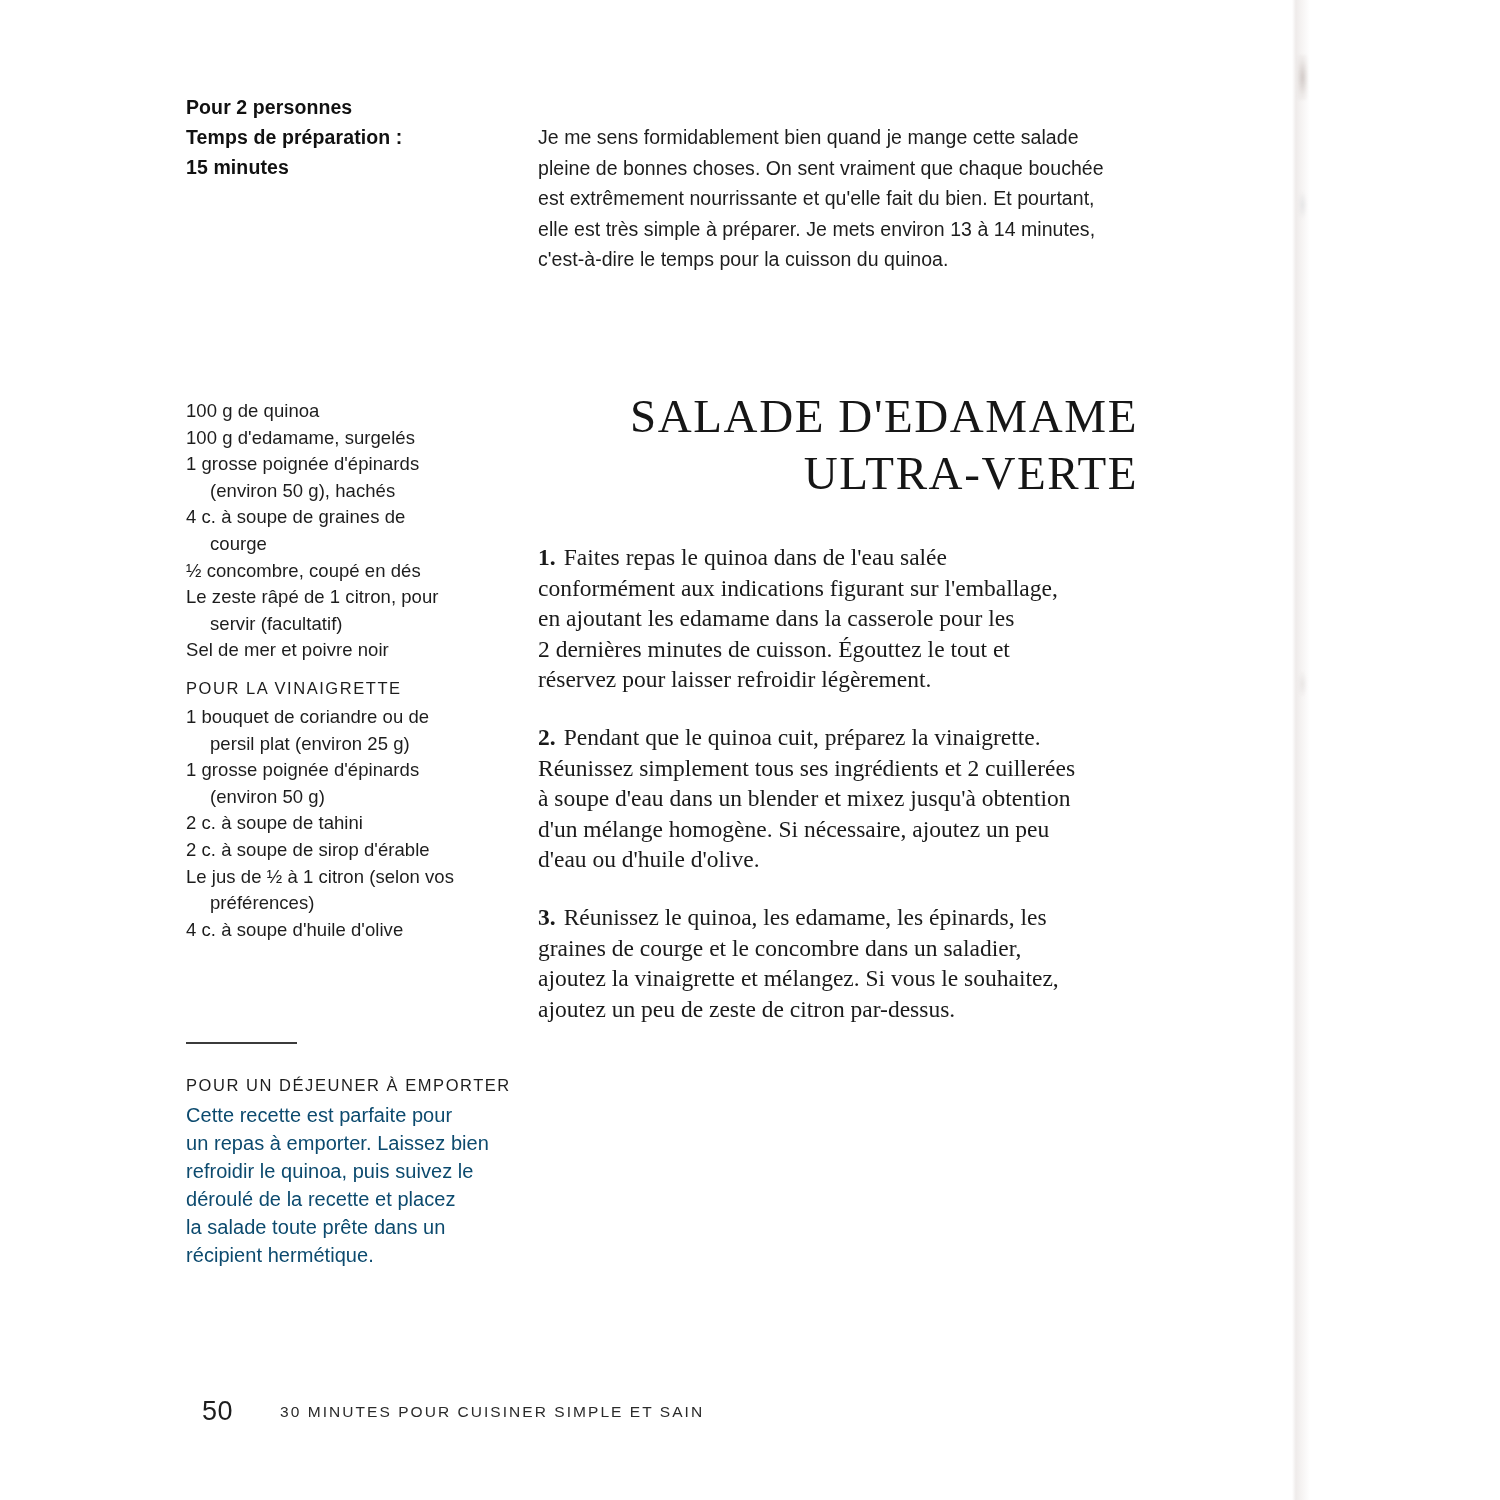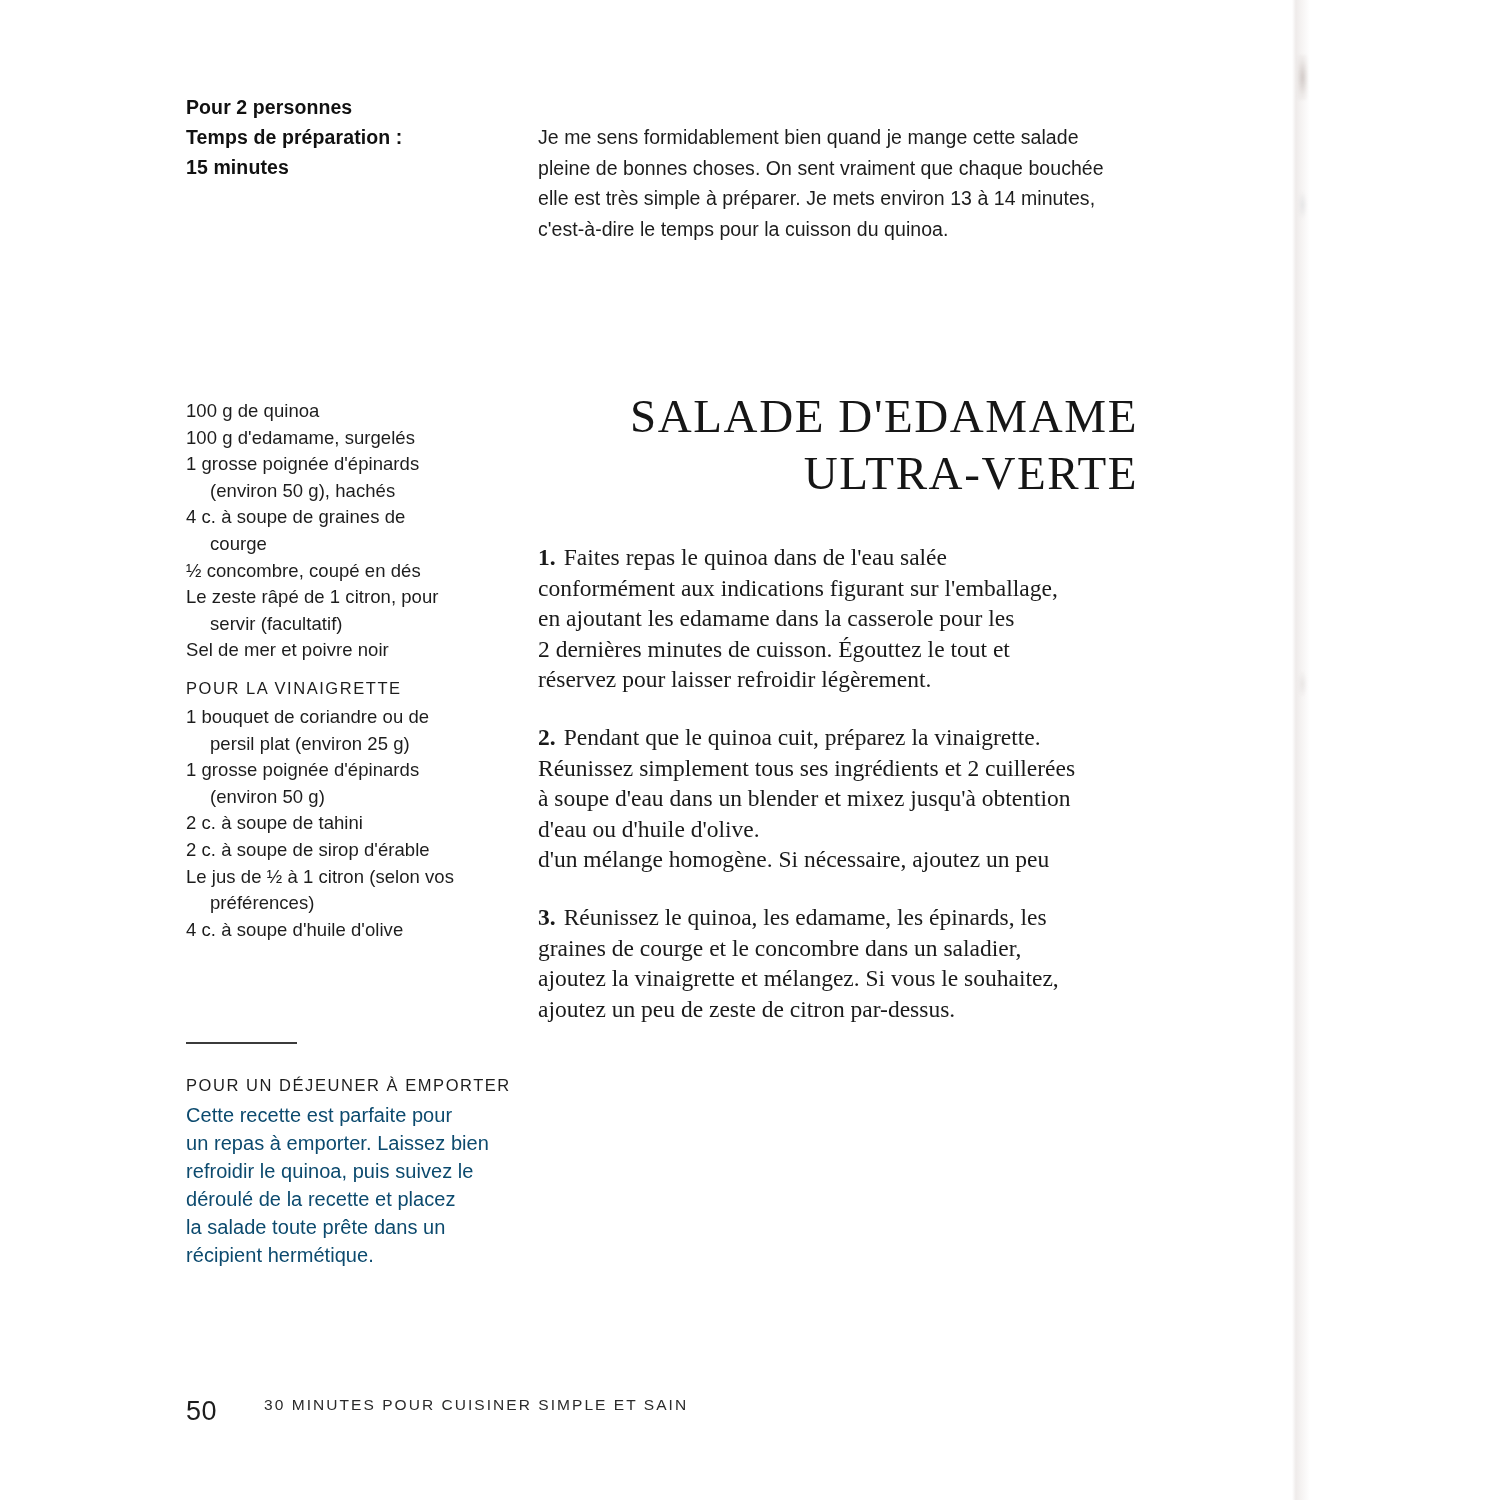--- a/index.html
+++ b/index.html
@@ -178,24 +178,24 @@
   .step .num {
     font-weight: bold;
     margin-right: 8px;
   }
   .step .line { display: block; white-space: nowrap; }
   .step .line.first { display: block; }
 
   
   #footer {
     position: absolute;
-    left: 186px;
+    left: 202px;
     top: 1396px;
     display: flex;
-    align-items: flex-start;
+    align-items: center;
   }
   #page-number {
     font-size: 27px;
     color: #1d1d1d;
     letter-spacing: 0.5px;
     width: 78px;
   }
   #footer-title {
     font-size: 15.5px;
     letter-spacing: 2.05px;
@@ -215,20 +215,21 @@
 
   <div id="serving-block" class="col-left">
     <span class="line">Pour 2 personnes</span>
     <span class="line">Temps de préparation :</span>
     <span class="line">15 minutes</span>
   </div>
 
   <div id="intro-paragraph" class="col-right">
     <span class="line">Je me sens formidablement bien quand je mange cette salade</span>
     <span class="line">pleine de bonnes choses. On sent vraiment que chaque bouchée</span>
+    <span class="line">est extrêmement nourrissante et qu'elle fait du bien. Et pourtant,</span>
     <span class="line">elle est très simple à préparer. Je mets environ 13 à 14 minutes,</span>
     <span class="line">c'est-à-dire le temps pour la cuisson du quinoa.</span>
   </div>
 
   <div id="ingredients-main" class="col-left ingredient-list">
     <span class="item">
       <span>100 g de quinoa</span>
     </span>
     <span class="item">
       <span>100 g d'edamame, surgelés</span>
@@ -305,22 +306,22 @@
       <span class="line">conformément aux indications figurant sur l'emballage,</span>
       <span class="line">en ajoutant les edamame dans la casserole pour les</span>
       <span class="line">2 dernières minutes de cuisson. Égouttez le tout et</span>
       <span class="line">réservez pour laisser refroidir légèrement.</span>
     </div>
 
     <div class="step">
       <span class="line first"><span class="num">2.</span><span>Pendant que le quinoa cuit, préparez la vinaigrette.</span></span>
       <span class="line">Réunissez simplement tous ses ingrédients et 2 cuillerées</span>
       <span class="line">à soupe d'eau dans un blender et mixez jusqu'à obtention</span>
+      <span class="line">d'un mélange homogène. Si nécessaire, ajoutez un peu</span>
       <span class="line">d'eau ou d'huile d'olive.</span>
-      <span class="line">d'un mélange homogène. Si nécessaire, ajoutez un peu</span>
     </div>
 
     <div class="step">
       <span class="line first"><span class="num">3.</span><span>Réunissez le quinoa, les edamame, les épinards, les</span></span>
       <span class="line">graines de courge et le concombre dans un saladier,</span>
       <span class="line">ajoutez la vinaigrette et mélangez. Si vous le souhaitez,</span>
       <span class="line">ajoutez un peu de zeste de citron par-dessus.</span>
     </div>
 
   </div>

